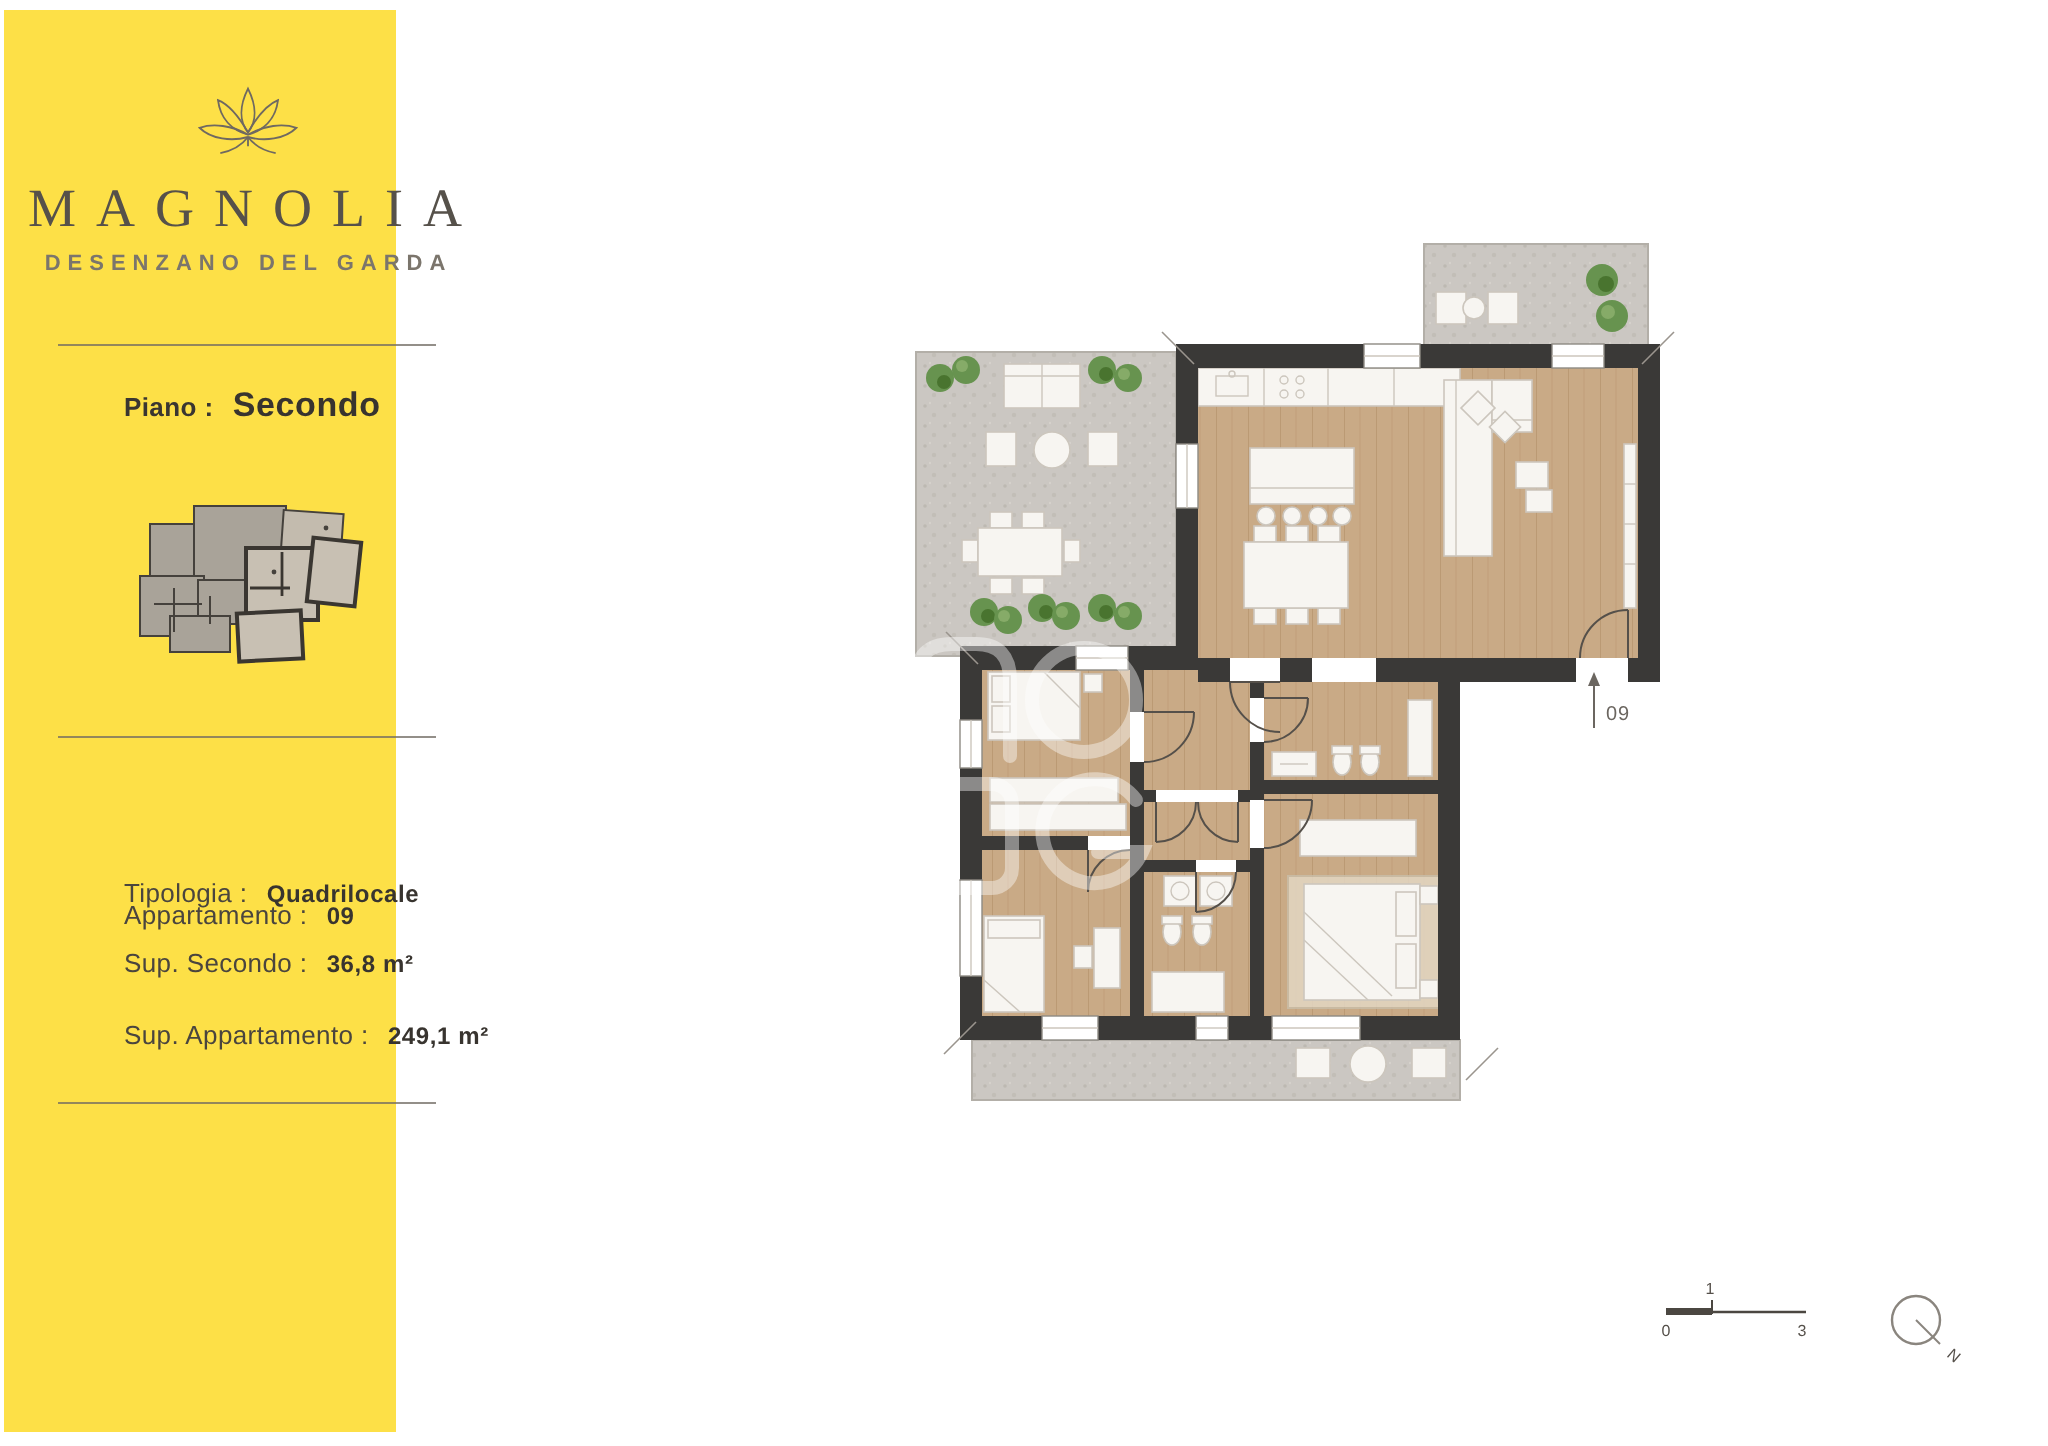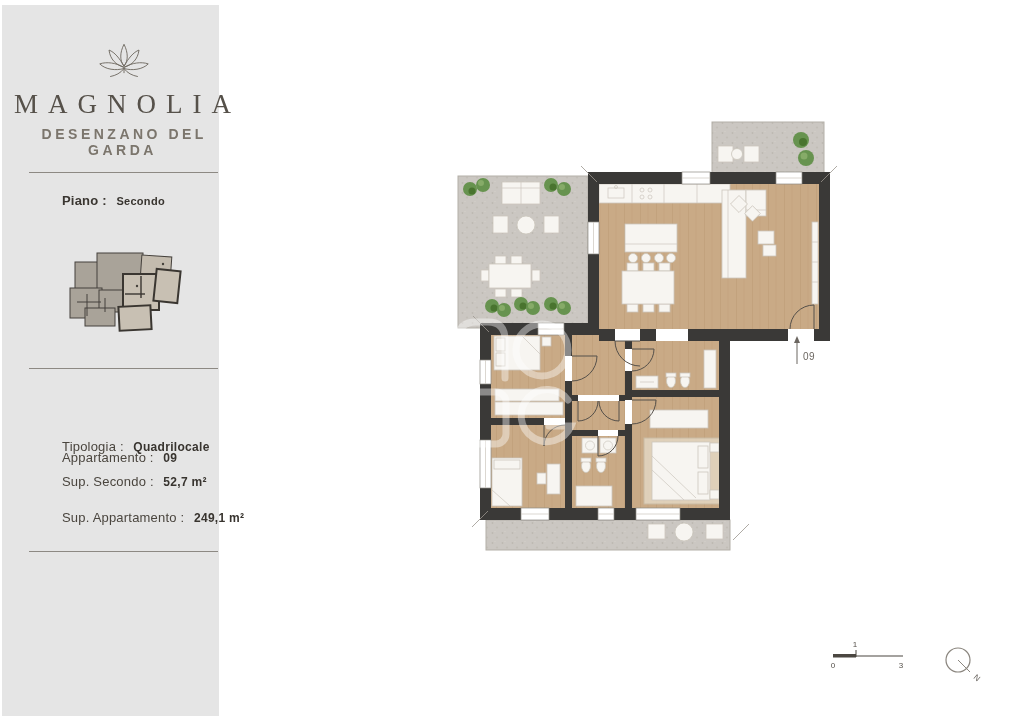--- a/index.html
+++ b/index.html
@@ -1,30 +1,30 @@
 <!DOCTYPE html>
 <html><head>
 <meta charset="utf-8">
 <style>
   html,body{margin:0;padding:0;background:#ffffff;}
   #page{position:relative;width:1024px;height:723px;background:#ffffff;overflow:hidden;
         font-family:"Liberation Sans",sans-serif;}
   
-  #sidebar{position:absolute;left:2px;top:5px;width:217px;height:711px;background:#e5e5e5;}
+  #sidebar{position:absolute;left:2px;top:5px;width:196px;height:711px;background:#fde047;}
   .divider{position:absolute;left:27px;width:189px;height:1px;background:#6f6961;opacity:.75;}
   #brand-name{position:absolute;left:0;top:84px;width:241px;text-align:center;
     font-family:"Liberation Serif",serif;font-size:27px;letter-spacing:10px;text-indent:10px;
     color:#56514a;font-weight:400;}
   #brand-sub{position:absolute;left:0;top:121px;width:241px;text-align:center;
-    font-size:14px;letter-spacing:3.5px;text-indent:3.5px;color:#7b756c;font-weight:700;}
+    font-size:11px;letter-spacing:3.5px;text-indent:3.5px;color:#7b756c;font-weight:700;}
   .info-row{position:absolute;left:35px;font-size:13px;color:#4a453e;white-space:nowrap;}
   .info-row .lbl{font-weight:500;letter-spacing:.2px;padding-left:25px;}
   .info-row .val{font-weight:700;color:#38342f;font-size:12px;margin-left:6px;letter-spacing:.3px;}
   #floor-row .lbl{font-weight:700;color:#3a3631;}
-  #floor-row .val{font-size:11px;}
+  #floor-row .val{font-size:17px;}
   
   #plan-svg{position:absolute;left:0;top:0;}
   .wall{fill:#3a3937;}
   .win{fill:#ffffff;stroke:#8e8a83;stroke-width:0.7;}
   .open{fill:#ffffff;}
   .door{stroke:#55504a;stroke-width:1;fill:none;}
   .furn{fill:#f7f5f1;stroke:#ccc6bd;stroke-width:0.8;}
   .furnline{stroke:#ccc6bd;stroke-width:0.7;fill:none;}
   .terr{stroke:#b3afa8;stroke-width:1;}
   .p1{fill:#67934f;}.p2{fill:#49742f;}.p3{fill:#86ab68;}
@@ -381,21 +381,21 @@
     <div class="info-row" style="top:399px;margin-top:46px;">
       <span class="lbl">Appartamento :</span>
       <span class="val">09</span>
     </div>
     <div class="info-row" style="top:434px;">
       <span class="lbl">Tipologia :</span>
       <span class="val">Quadrilocale</span>
     </div>
     <div class="info-row" style="top:469px;">
       <span class="lbl">Sup. Secondo :</span>
-      <span class="val">52,7 m²</span>
+      <span class="val">36,8 m²</span>
     </div>
     <div class="info-row" style="top:505px;">
       <span class="lbl">Sup. Appartamento :</span>
       <span class="val">249,1 m²</span>
     </div>
 
     <div class="divider" style="top:546px;"></div>
   </div>
 
 </div>

